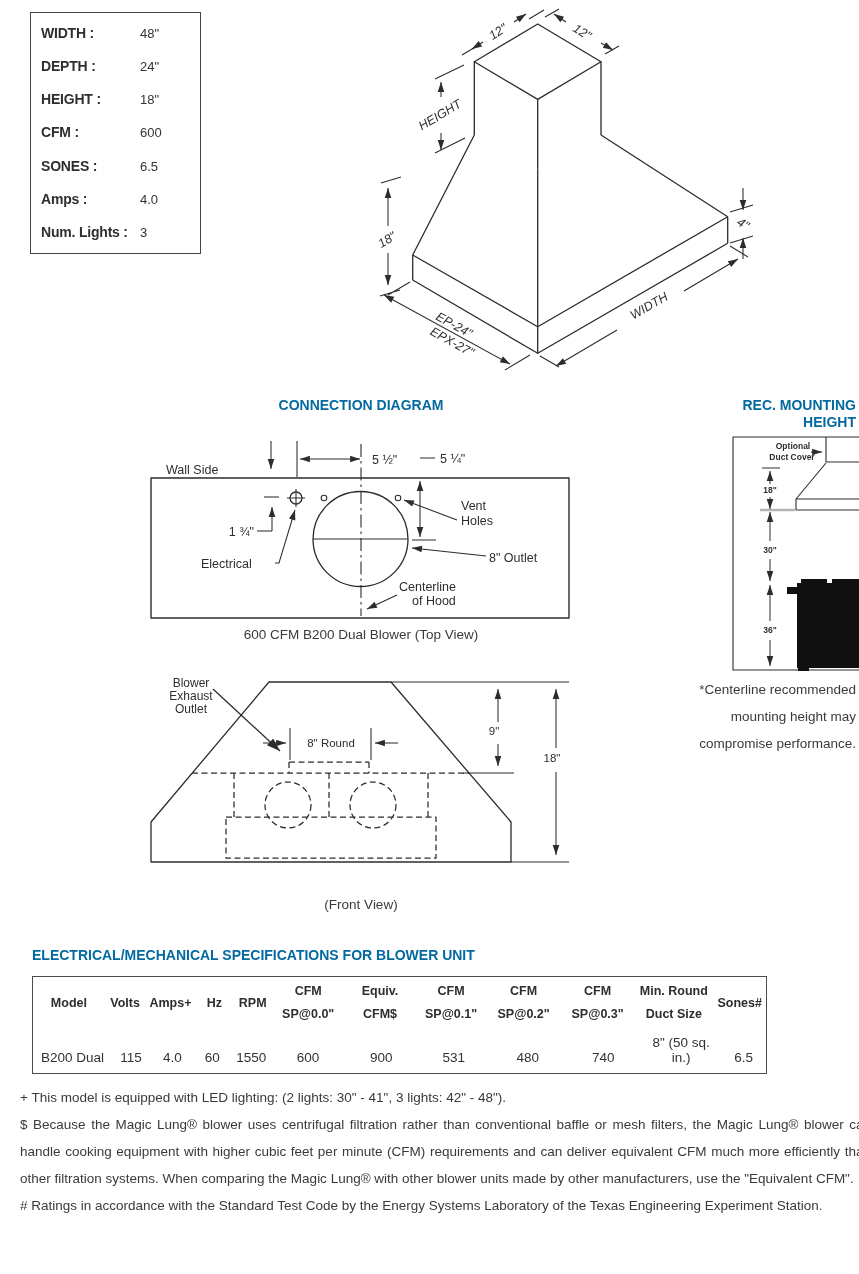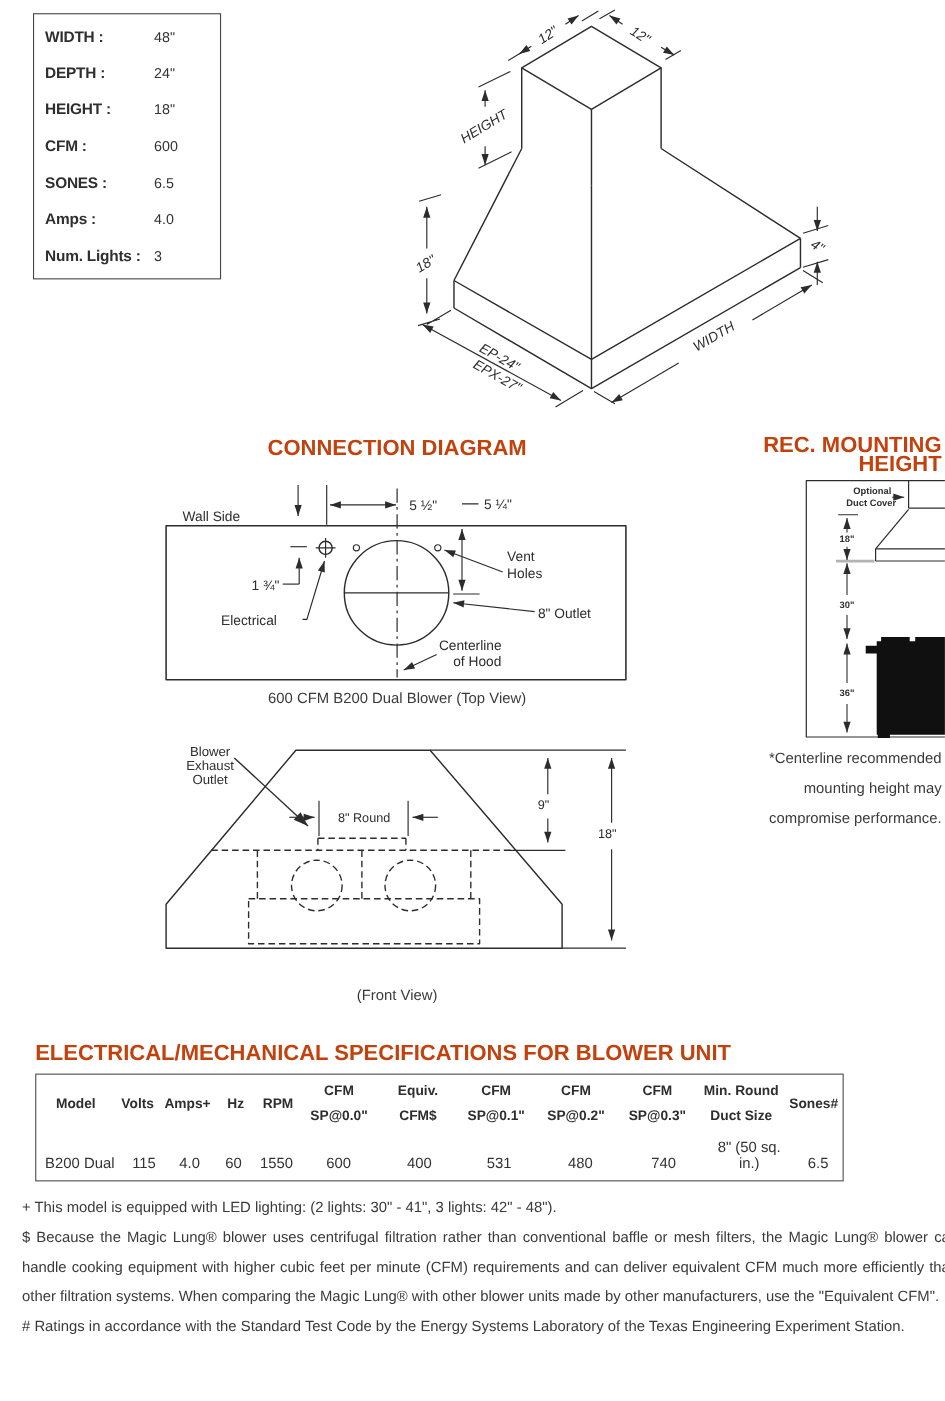--- a/index.html
+++ b/index.html
@@ -8,21 +8,21 @@
 
   
   .spec-panel{position:absolute;left:14px;top:12px;width:171px;height:242px;border:1px solid #454545;
               box-sizing:border-box;padding:12px 6px 13px 10px;display:flex;flex-direction:column;
               justify-content:space-between;}
   .spec-row{display:flex;align-items:baseline;}
   .spec-label{font-weight:700;font-size:14px;color:#2e2e2e;width:99px;flex:0 0 99px;letter-spacing:-.2px;}
   .spec-value{font-size:13px;color:#333;}
 
   
-  .h-title{position:absolute;font-size:20px;font-weight:700;color:#c2410c;}
+  .h-title{position:absolute;font-size:14px;font-weight:700;color:#0369a1;}
   .caption{position:absolute;font-size:13.5px;color:#3a3a3a;text-align:center;}
   .mount-note{position:absolute;right:19px;top:676px;width:230px;text-align:right;
               font-size:13.5px;line-height:27px;color:#3a3a3a;}
 
   
   svg{position:absolute;overflow:visible;}
   svg text{fill:#2e2e2e;font-family:"Liberation Sans",sans-serif;}
   .ln{stroke:#2c2c2c;stroke-width:1.3;fill:none;stroke-linejoin:round;}
   .dim{stroke:#2c2c2c;stroke-width:1.05;fill:none;}
   .dash{stroke-dasharray:6 3.5;}
@@ -263,21 +263,21 @@
       <div class="tcell" style="flex:96">Min. Round Duct Size</div>
       <div class="tcell" style="flex:48">Sones#</div>
     </div>
     <div class="trow tdata">
       <div class="tcell model" style="flex:86">B200 Dual</div>
       <div class="tcell" style="flex:44">115</div>
       <div class="tcell" style="flex:44">4.0</div>
       <div class="tcell" style="flex:40">60</div>
       <div class="tcell" style="flex:42">1550</div>
       <div class="tcell" style="flex:86">600</div>
-      <div class="tcell" style="flex:86">400</div>
+      <div class="tcell" style="flex:86">900</div>
       <div class="tcell" style="flex:84">531</div>
       <div class="tcell" style="flex:90">480</div>
       <div class="tcell" style="flex:88">740</div>
       <div class="tcell" style="flex:96">8" (50 sq. in.)</div>
       <div class="tcell" style="flex:48">6.5</div>
     </div>
   </div>
 
   <div class="footnotes">
     <p>+ This model is equipped with LED lighting: (2 lights: 30" - 41", 3 lights: 42" - 48").</p>

